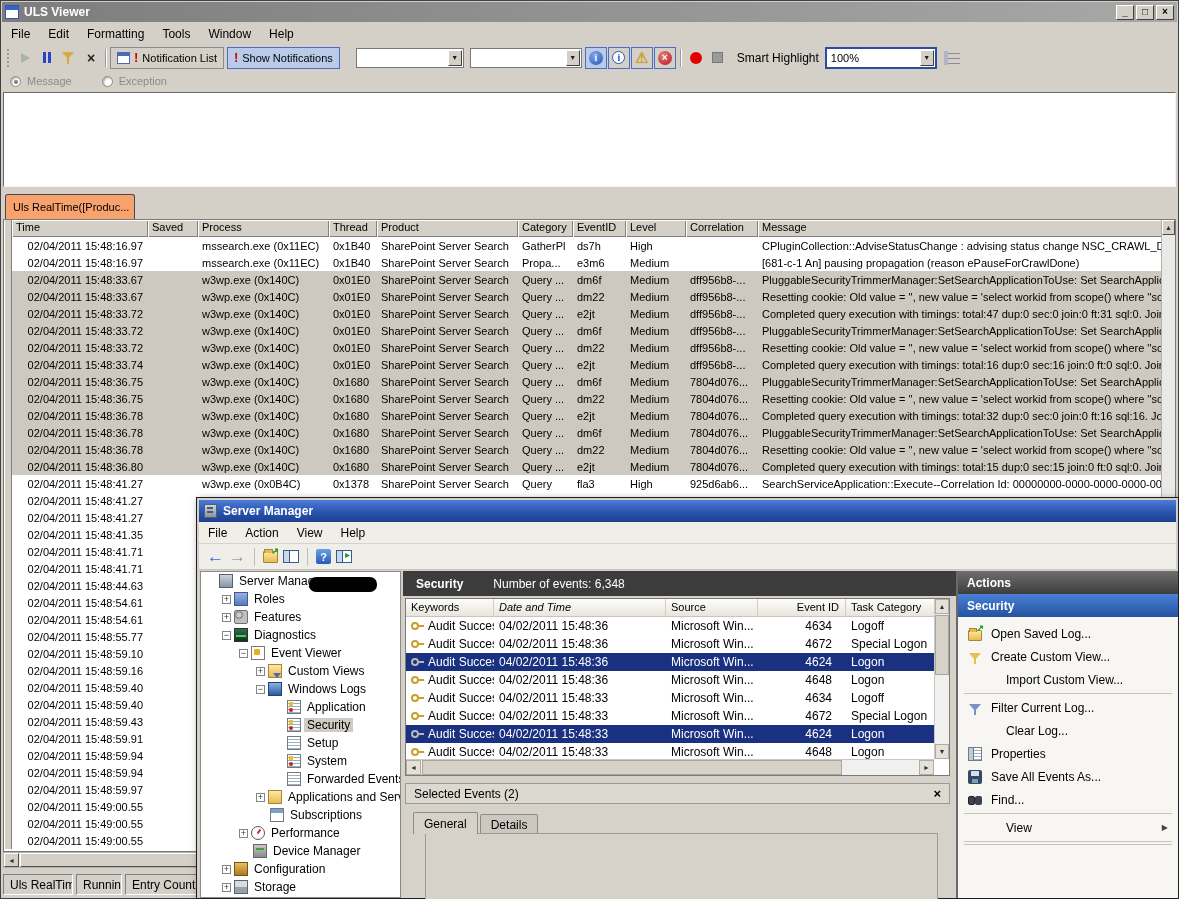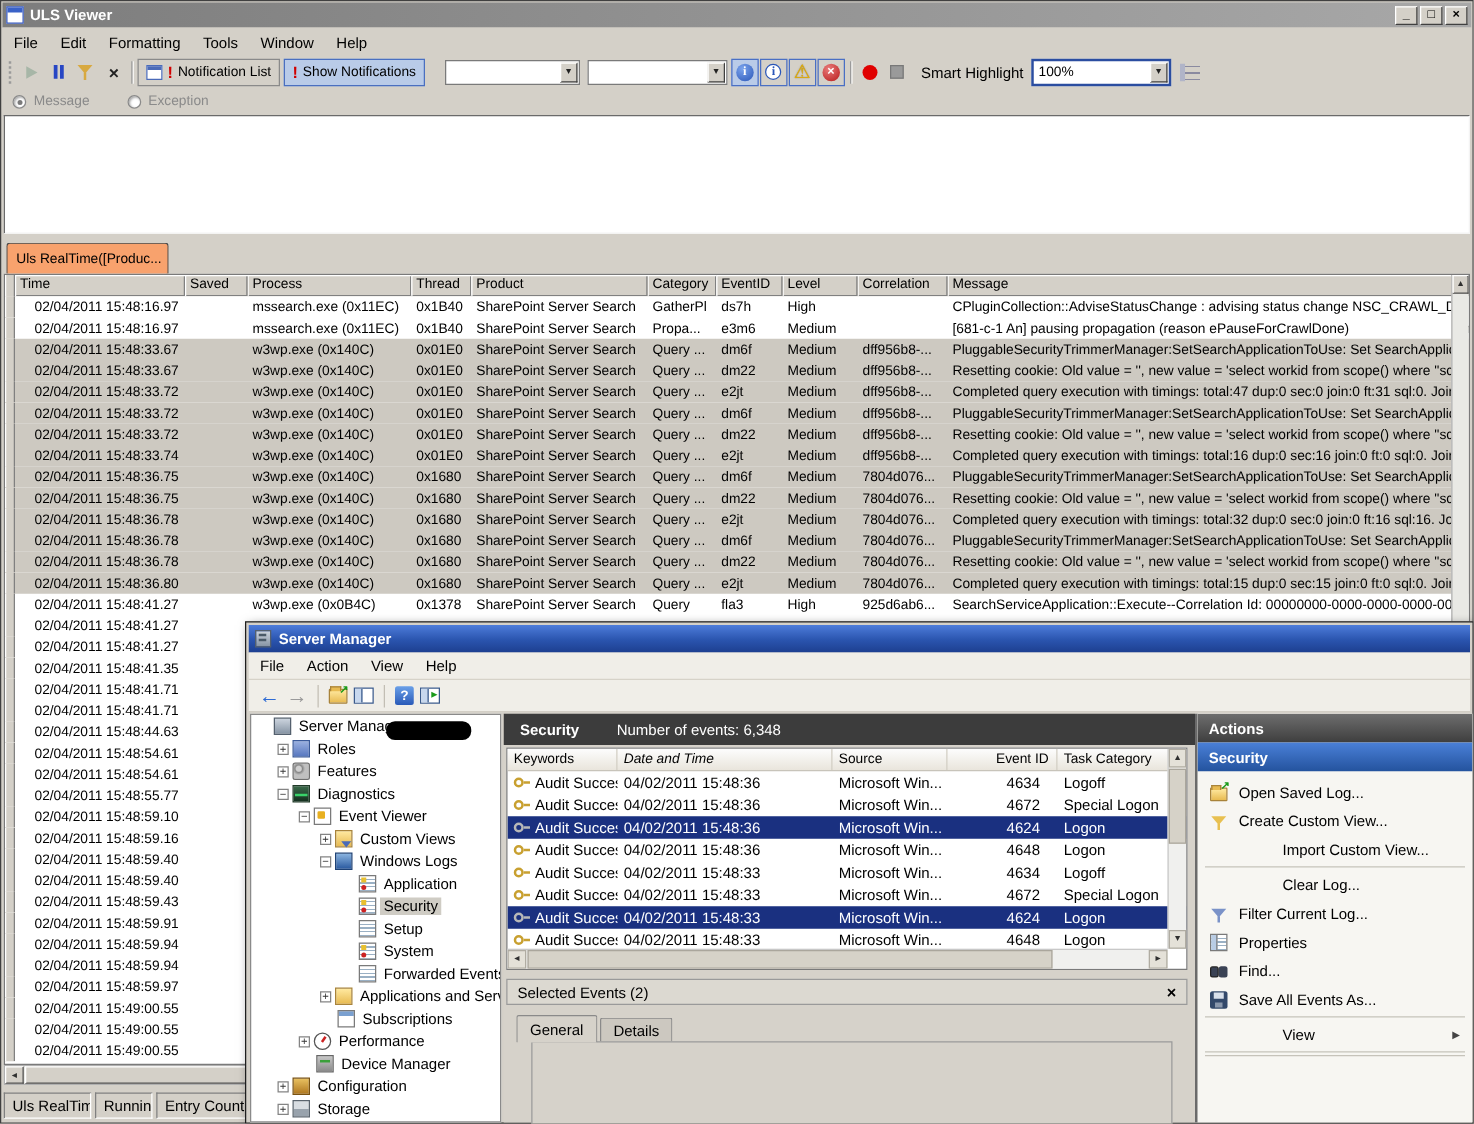--- a/index.html
+++ b/index.html
@@ -144,21 +144,21 @@
   .sel-x{margin-left:auto;font-weight:bold;font-size:13px;}
   .sm-tabs{position:absolute;left:10px;top:241px;display:flex;align-items:flex-end;}
   .sm-tab{height:20px;padding:0 10px;border:1px solid #8a8a8a;border-bottom:none;background:#ccc8c0;display:flex;align-items:center;font-size:12px;margin-right:2px;border-radius:2px 2px 0 0;}
   .sm-tab.active{height:22px;background:#d6d2ca;position:relative;z-index:2;}
   .grp-box{position:absolute;left:22px;top:262px;right:18px;bottom:-4px;border:1px solid #9a9a9a;background:#d6d2ca;}
   .sm-actions{position:absolute;left:759px;top:73px;right:0;bottom:0;background:#f7f6f2;border-left:2px solid #6a6a6a;overflow:hidden;}
   .act-hd{height:23px;background:linear-gradient(#6e6e6e,#3e3e3e);color:#fff;font-weight:bold;display:flex;align-items:center;padding-left:9px;}
   .act-sec{height:23px;background:linear-gradient(#4a80d8,#24539e);color:#fff;font-weight:bold;display:flex;align-items:center;padding-left:9px;}
   .a-items{padding-top:5px;}
   .a-item{height:23px;display:flex;align-items:center;gap:9px;padding-left:10px;font-size:12px;white-space:nowrap;}
-  .a-item.no-icon{padding-left:26px;margin-left:42px;}
+  .a-item.no-icon{padding-left:48px;}
   .a-sep{height:1px;background:#c6c3ba;margin:2px 6px 2px 6px;}
   .a-arrow{margin-left:auto;margin-right:10px;font-size:8px;color:#444;}
   .ai-open-folder{background:linear-gradient(#ffe9a0,#e8bb52);border:1px solid #a8833a;border-radius:1px;height:11px !important;margin-top:3px;}
   .ai-open-folder::before{content:"";position:absolute;left:0;top:-3px;width:6px;height:3px;background:#e8bb52;border:1px solid #a8833a;border-bottom:none;}
   .ai-open-folder::after{content:"↗";position:absolute;right:-3px;top:-8px;color:#1a9a1a;font-size:9px;font-weight:bold;}
   .ai-create-view::before{content:"";position:absolute;left:1px;top:3px;border-left:6px solid transparent;border-right:6px solid transparent;border-top:7px solid #e8c050;}
   .ai-create-view::after{content:"";position:absolute;left:6px;top:9px;width:2px;height:5px;background:#e8c050;}
   .ai-filter::before{content:"";position:absolute;left:1px;top:3px;border-left:6px solid transparent;border-right:6px solid transparent;border-top:7px solid #7a92c8;}
   .ai-filter::after{content:"";position:absolute;left:6px;top:9px;width:2px;height:5px;background:#7a92c8;}
   .ai-properties{background:#fff;border:1px solid #7a7a7a;background-image:repeating-linear-gradient(to bottom,transparent 0 2px,#9ab0c4 2px 3px);}
@@ -996,38 +996,38 @@
             <span>Open Saved Log...</span>
           </div>
           <div class="a-item">
             <span class="icon ai-create-view"></span>
             <span>Create Custom View...</span>
           </div>
           <div class="a-item no-icon">
             <span>Import Custom View...</span>
           </div>
           <div class="a-sep"></div>
-          <div class="a-item no-icon">
-            <span>Clear Log...</span>
-          </div>
           <div class="a-item">
             <span class="icon ai-filter"></span>
             <span>Filter Current Log...</span>
           </div>
+          <div class="a-item no-icon">
+            <span>Clear Log...</span>
+          </div>
           <div class="a-item">
             <span class="icon ai-properties"></span>
             <span>Properties</span>
           </div>
           <div class="a-item">
+            <span class="icon ai-save"></span>
+            <span>Save All Events As...</span>
+          </div>
+          <div class="a-item">
             <span class="icon ai-find"></span>
             <span>Find...</span>
-          </div>
-          <div class="a-item">
-            <span class="icon ai-save"></span>
-            <span>Save All Events As...</span>
           </div>
           <div class="a-sep"></div>
           <div class="a-item no-icon">
             <span>View</span>
             <span class="a-arrow">▶</span>
           </div>
           <div class="a-sep"></div>
           <div class="a-sep"></div>
           <div class="a-item"></div>
         </div>

